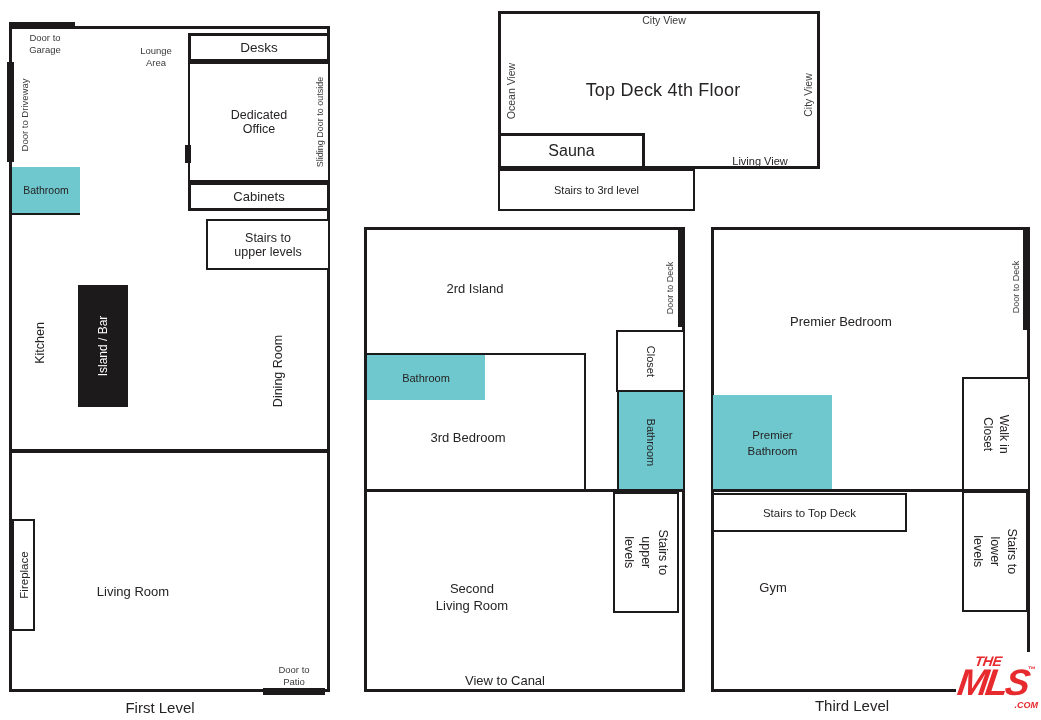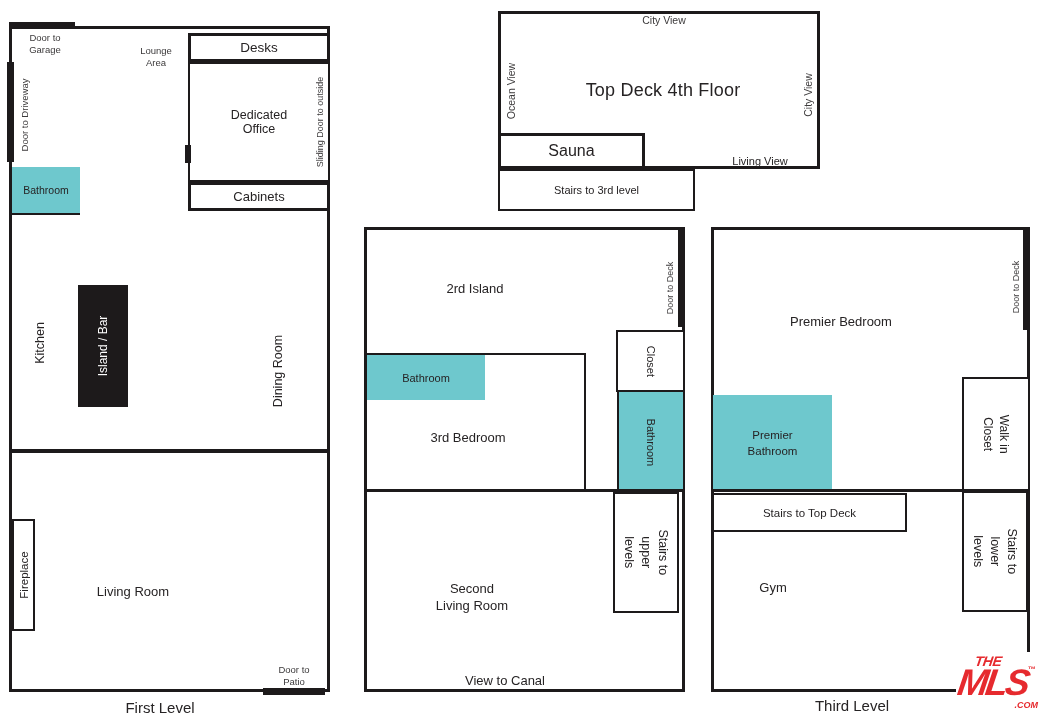--- a/index.html
+++ b/index.html
@@ -72,20 +72,24 @@
 
   <div class="box thick f135" style="left:188px;top:33px;width:142px;height:29px;">
     <span>Desks</span>
   </div>
   <div class="door" style="left:185px;top:145px;width:6px;height:18px;"></div>
 
   <div class="box thick f13" style="left:188px;top:182px;width:142px;height:29px;">
     <span>Cabinets</span>
   </div>
 
+  <div class="box f125" style="left:206px;top:219px;width:124px;height:51px;white-space:pre-line;">
+    <span style="white-space:pre-line;">Stairs to
+upper levels</span>
+  </div>
 
   <div class="teal f10" style="left:12px;top:167px;width:68px;height:48px;border-bottom:2px solid var(--wall);">
     <span style="color:var(--ink);">Bathroom</span>
   </div>
 
   <div class="lbl ccw f125" style="left:40px;top:343px;">Kitchen</div>
 
   <div class="island" style="left:78px;top:285px;width:50px;height:122px;">
     <span class="rot-ccw f12" style="color:var(--island-ink);">Island / Bar</span>
   </div>

